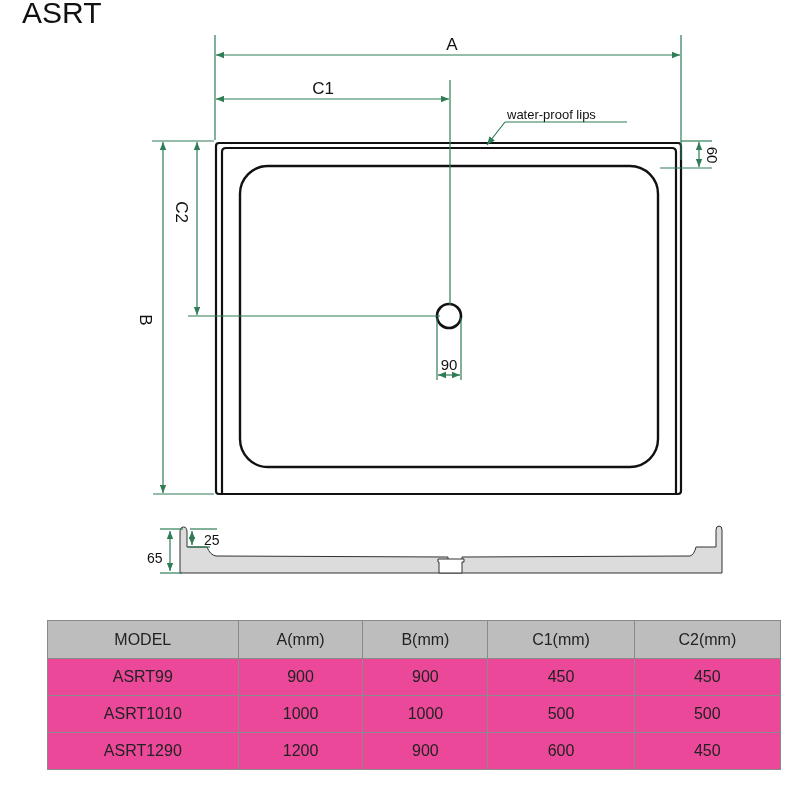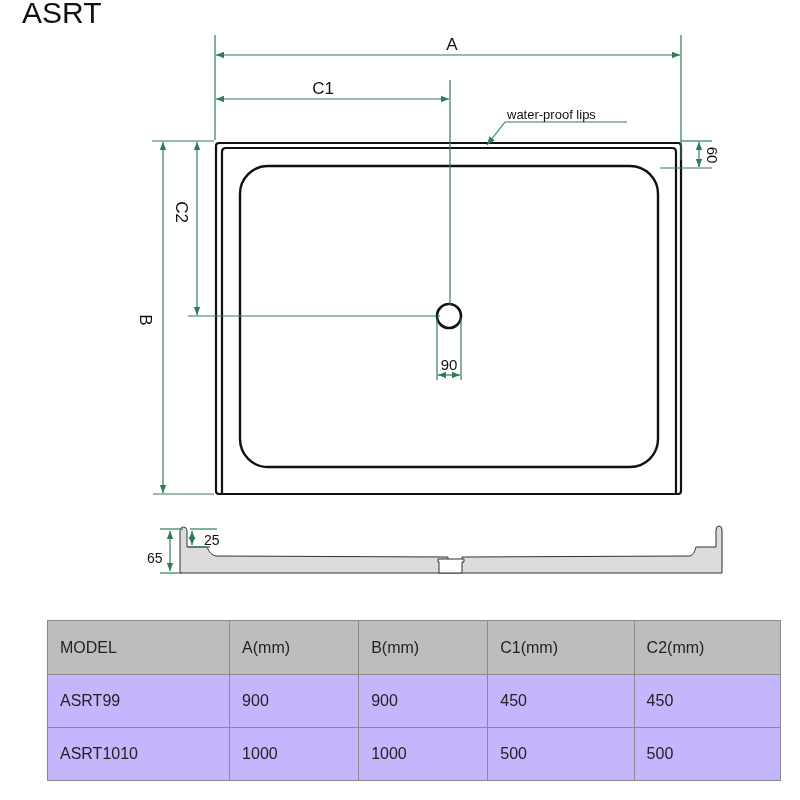--- a/index.html
+++ b/index.html
@@ -5,24 +5,24 @@
     html, body { margin: 0; padding: 0; background: #ffffff; }
     body { width: 800px; height: 800px; position: relative; overflow: hidden;
            font-family: "Liberation Sans", sans-serif; color: #111; }
     .title { position: absolute; left: 22px; top: -4px; font-size: 30px; font-weight: normal;
              letter-spacing: 0px; color: #111; }
     svg.drawing { position: absolute; left: 0; top: 0; }
     .dim-text { font-family: "Liberation Sans", sans-serif; fill: #111; }
     table.spec { position: absolute; left: 47px; top: 620px; width: 734px;
                  border-collapse: collapse; font-family: "Liberation Sans", sans-serif;
                  font-size: 16px; color: #222; }
-    table.spec th, table.spec td { border: 1px solid #8a8a8a; text-align: left;
-                 height: 28px; padding: 12px; font-weight: normal; margin-left: 21px; }
+    table.spec th, table.spec td { border: 1px solid #8a8a8a; text-align: center;
+                 height: 28px; padding: 4px; font-weight: normal; margin-left: 21px; }
     table.spec th { background: #bdbdbd; height: 29px; }
-    table.spec td { background: #c4b5fd; }
+    table.spec td { background: #ec4899; }
   </style>
 </head>
 <body>
 
 <div class="title">ASRT</div>
 
 <svg class="drawing" width="800" height="610" viewBox="0 0 800 610">
   <defs>
     <marker id="arr" viewBox="0 0 10 10" refX="10" refY="5" markerWidth="7" markerHeight="7" orient="auto-start-reverse">
       <path d="M0,1 L10,5 L0,9 z" fill="#2e7d55"></path>
@@ -113,14 +113,21 @@
       <td>450</td>
       <td>450</td>
     </tr>
     <tr>
       <td>ASRT1010</td>
       <td>1000</td>
       <td>1000</td>
       <td>500</td>
       <td>500</td>
     </tr>
+    <tr>
+      <td>ASRT1290</td>
+      <td>1200</td>
+      <td>900</td>
+      <td>600</td>
+      <td>450</td>
+    </tr>
   </tbody>
 </table>
 
 </body></html>

